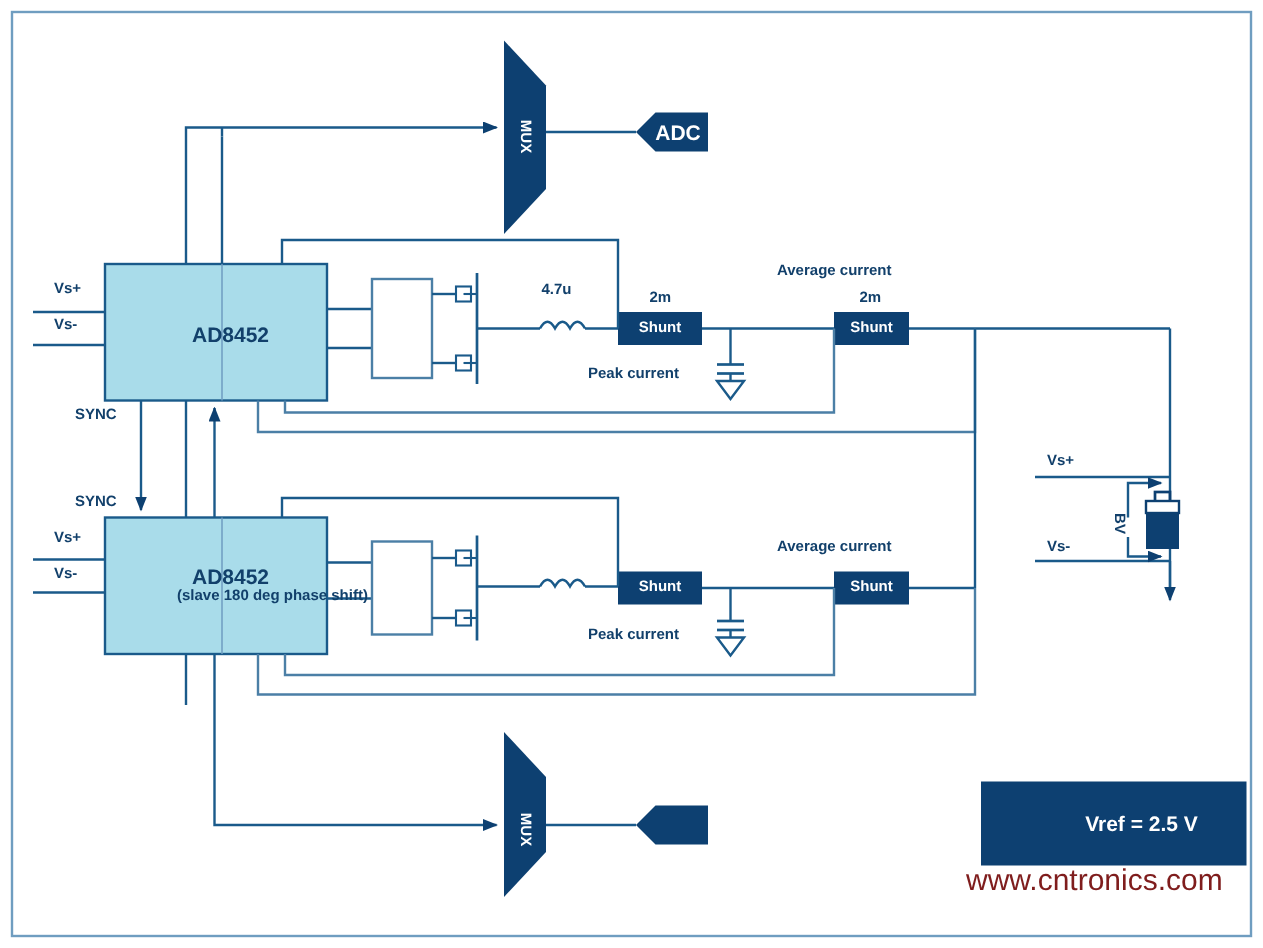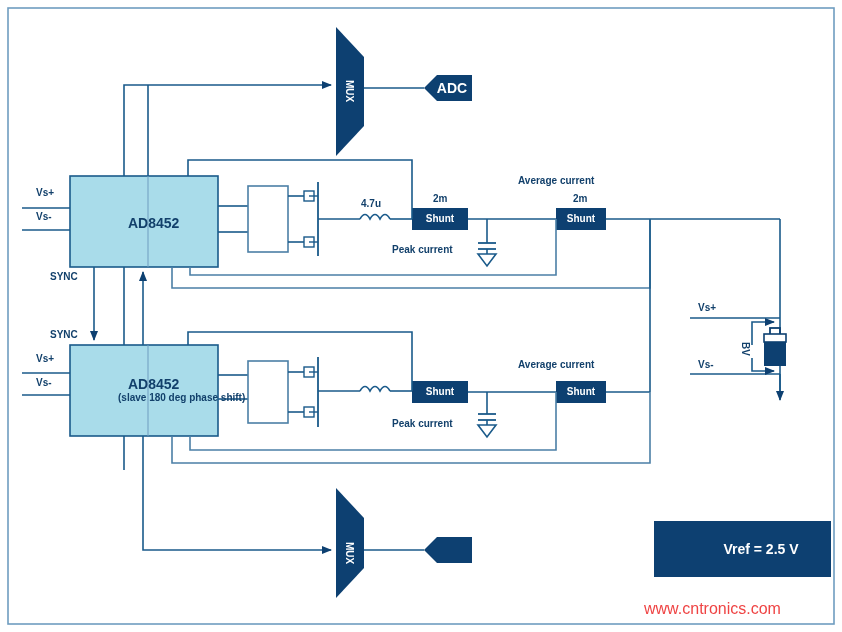--- a/index.html
+++ b/index.html
@@ -26,24 +26,24 @@
     line-height:1;
   }
   .lbl-sm{font-size:10px;}
   .lbl-md{font-size:14px;}
   .lbl-white{color:#ffffff;}
   .rot270{transform:rotate(90deg);}
 
   .wm{
     position:absolute;
     left:644px;
-    top:600px;
-    font-size:16px;
+    top:576px;
+    font-size:20px;
     font-family:"Liberation Sans", sans-serif;
-    color:#ef4444;
+    color:#7f1d1d;
     letter-spacing:0px;
     font-weight:400;
     white-space:nowrap;
   }
   .ctr{
     position:absolute;
     display:flex;
     align-items:center;
     justify-content:center;
     text-align:center;
@@ -220,21 +220,21 @@
   <div class="lbl lbl-sm" style="left:36px; top:212px;">Vs-</div>
   <div class="lbl lbl-sm" style="left:50px; top:272px;">SYNC</div>
 
   <div class="lbl lbl-md" style="left:128px; top:377px;">AD8452</div>
   <div class="lbl lbl-sm" style="left:79px; top:393px;margin-left:39px;">(slave 180 deg phase shift)</div>
 
   <div class="lbl lbl-sm" style="left:36px; top:354px;">Vs+</div>
   <div class="lbl lbl-sm" style="left:36px; top:378px;">Vs-</div>
   <div class="lbl lbl-sm" style="left:50px; top:330px;">SYNC</div>
 
-  <div class="lbl lbl-sm" style="left:361px; top:199px;">4.7u</div>
+  <div class="lbl lbl-sm" style="left:361px; top:189px;">4.7u</div>
 
   <div class="lbl lbl-sm" style="left:433px; top:194px;">2m</div>
   <div class="ctr lbl lbl-sm lbl-white" style="left:412px; top:208px; width:56px; height:22px;">Shunt</div>
 
   <div class="lbl lbl-sm" style="left:573px; top:194px;">2m</div>
   <div class="ctr lbl lbl-sm lbl-white" style="left:556px; top:208px; width:50px; height:22px;">Shunt</div>
 
   <div class="lbl lbl-sm" style="left:392px; top:245px;">Peak current</div>
   <div class="lbl lbl-sm" style="left:518px; top:176px;">Average current</div>
 

